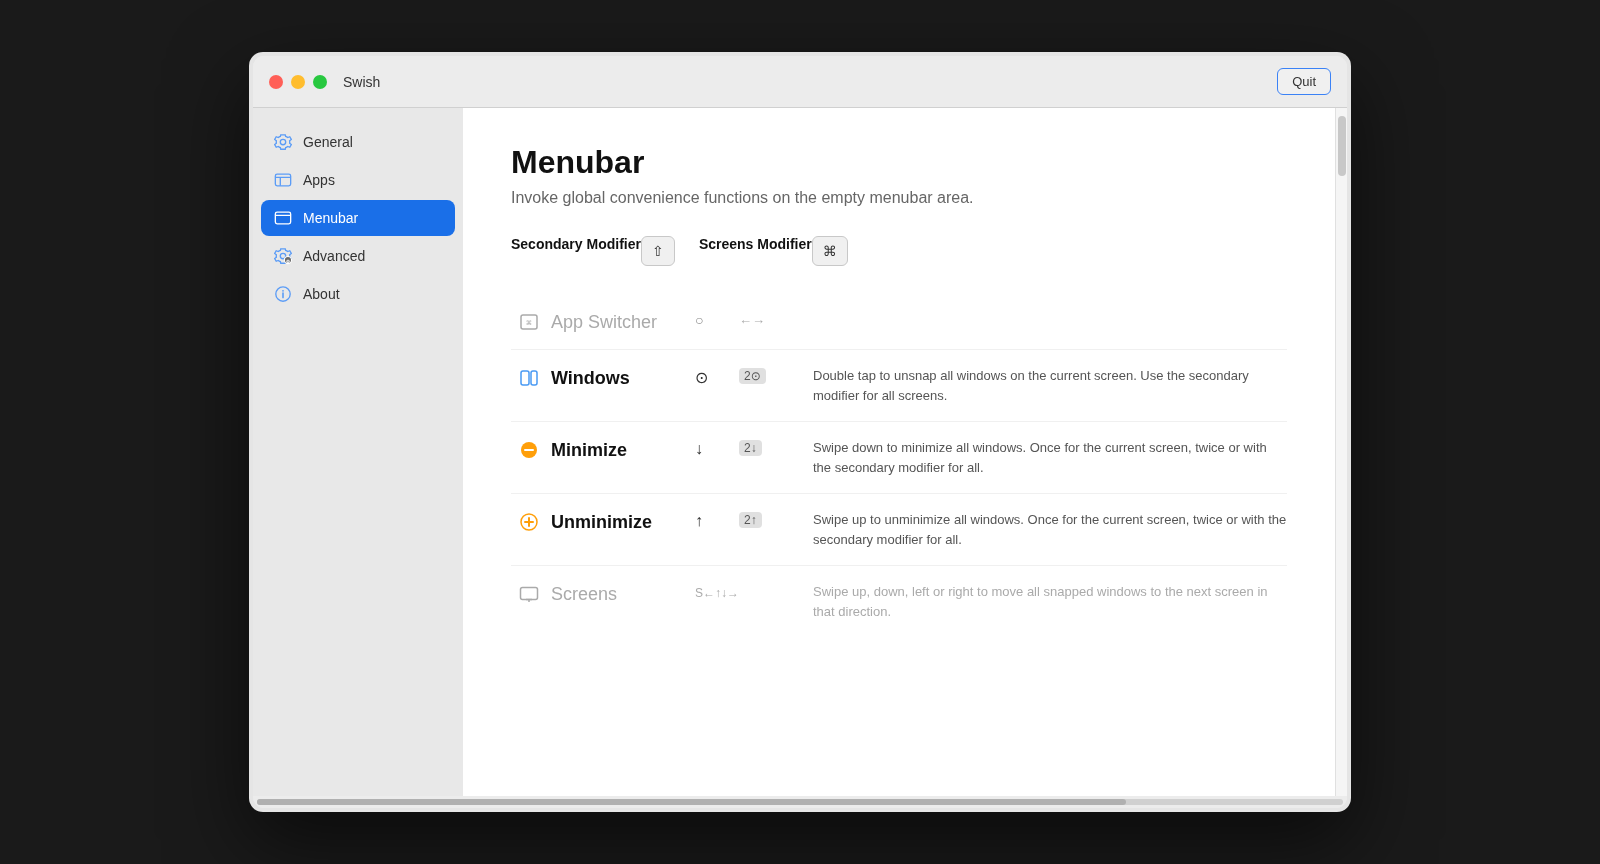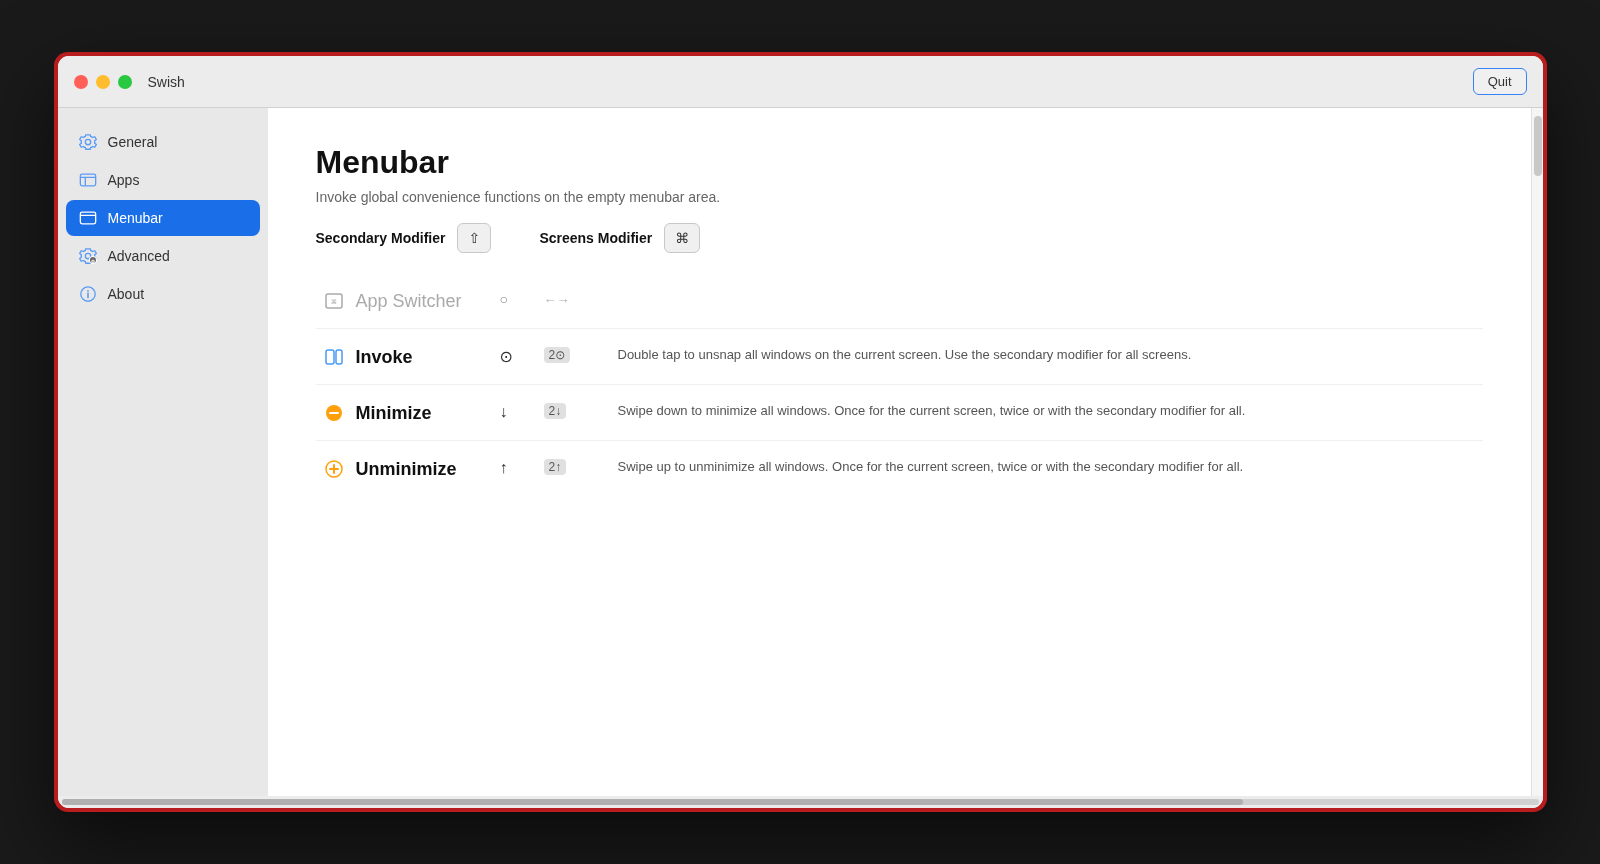--- a/index.html
+++ b/index.html
@@ -7,23 +7,23 @@
     body {
       background: #1a1a1a;
       display: flex;
       align-items: center;
       justify-content: center;
       min-height: 100vh;
       font-family: -apple-system, BlinkMacSystemFont, 'SF Pro Text', 'Helvetica Neue', sans-serif;
     }
 
     .window-shell {
-      width: 1493px;
+      width: 1102px;
       height: 760px;
-      background: #b91c1c;
+      background: #e5e5e5;
       border-radius: 14px;
       padding: 4px;
       box-shadow: 0 30px 80px rgba(0,0,0,0.6);
     }
 
     .window {
       width: 100%;
       height: 100%;
       background: #ececec;
       border-radius: 11px;
@@ -134,31 +134,31 @@
     }
 
     .page-title {
       font-size: 32px;
       font-weight: 700;
       color: #111;
       margin-bottom: 8px;
     }
 
     .page-subtitle {
-      font-size: 14px;
+      font-size: 16px;
       color: #666;
-      margin-bottom: 18px;
+      margin-bottom: 29px;
     }
 
     
     .modifier-row {
       display: flex;
-      align-items: center;
-      gap: 12px;
-      margin-bottom: 20px;
+      align-items: flex-start;
+      gap: 0;
+      margin-bottom: 28px;
     }
 
     .modifier-label {
       font-size: 14px;
       font-weight: 600;
       color: #111;
     }
 
     .modifier-key {
       background: #f0f0f0;
@@ -461,21 +461,21 @@
           </div>
 
           <div class="feature-row">
             <div class="feature-icon">
               <svg viewBox="0 0 20 20" width="22" height="22" fill="none">
                 <rect x="2" y="3" width="8" height="14" rx="2" stroke="#4a9af4" stroke-width="1.5"></rect>
                 <rect x="12" y="3" width="6" height="14" rx="2" stroke="#4a9af4" stroke-width="1.5" stroke-dasharray="0"></rect>
               </svg>
             </div>
             <div class="feature-name bold">
-              <span>Invoke</span>
+              <span>Windows</span>
             </div>
             <div class="feature-gesture dark" style="font-size:16px;">⊙</div>
             <div class="feature-combo">
               <span class="combo-badge">2⊙</span>
             </div>
             <div class="feature-desc">Double tap to unsnap all windows on the current screen. Use the secondary modifier for all screens.</div>
           </div>
 
           <div class="feature-row">
             <div class="feature-icon">
@@ -505,20 +505,35 @@
             <div class="feature-name bold">
               <span>Unminimize</span>
             </div>
             <div class="feature-gesture dark" style="font-size:16px; color:#333;">↑</div>
             <div class="feature-combo">
               <span class="combo-badge">2↑</span>
             </div>
             <div class="feature-desc">Swipe up to unminimize all windows. Once for the current screen, twice or with the secondary modifier for all.</div>
           </div>
 
+          <div class="feature-row">
+            <div class="feature-icon">
+              <svg viewBox="0 0 20 20" width="22" height="22" fill="none">
+                <rect x="1.5" y="3.5" width="17" height="12" rx="2" stroke="#aaa" stroke-width="1.5"></rect>
+                <line x1="7" y1="15.5" x2="13" y2="15.5" stroke="#aaa" stroke-width="1.5"></line>
+                <line x1="10" y1="15.5" x2="10" y2="18" stroke="#aaa" stroke-width="1.5"></line>
+              </svg>
+            </div>
+            <div class="feature-name muted">
+              <span>Screens</span>
+            </div>
+            <div class="feature-gesture" style="font-size:12px;color:#aaa; padding-top: 4px;">S←↑↓→</div>
+            <div class="feature-combo"></div>
+            <div class="feature-desc muted">Swipe up, down, left or right to move all snapped windows to the next screen in that direction.</div>
+          </div>
 
         </div>
 
       </div>
 
       <div style="width:12px; background:#f5f5f5; position:relative; flex-shrink:0; border-left:1px solid #e0e0e0;">
         <div style="position:absolute; top:8px; left:2px; width:8px; height:60px; background:#c8c8c8; border-radius:4px;"></div>
       </div>
 
     </div>

